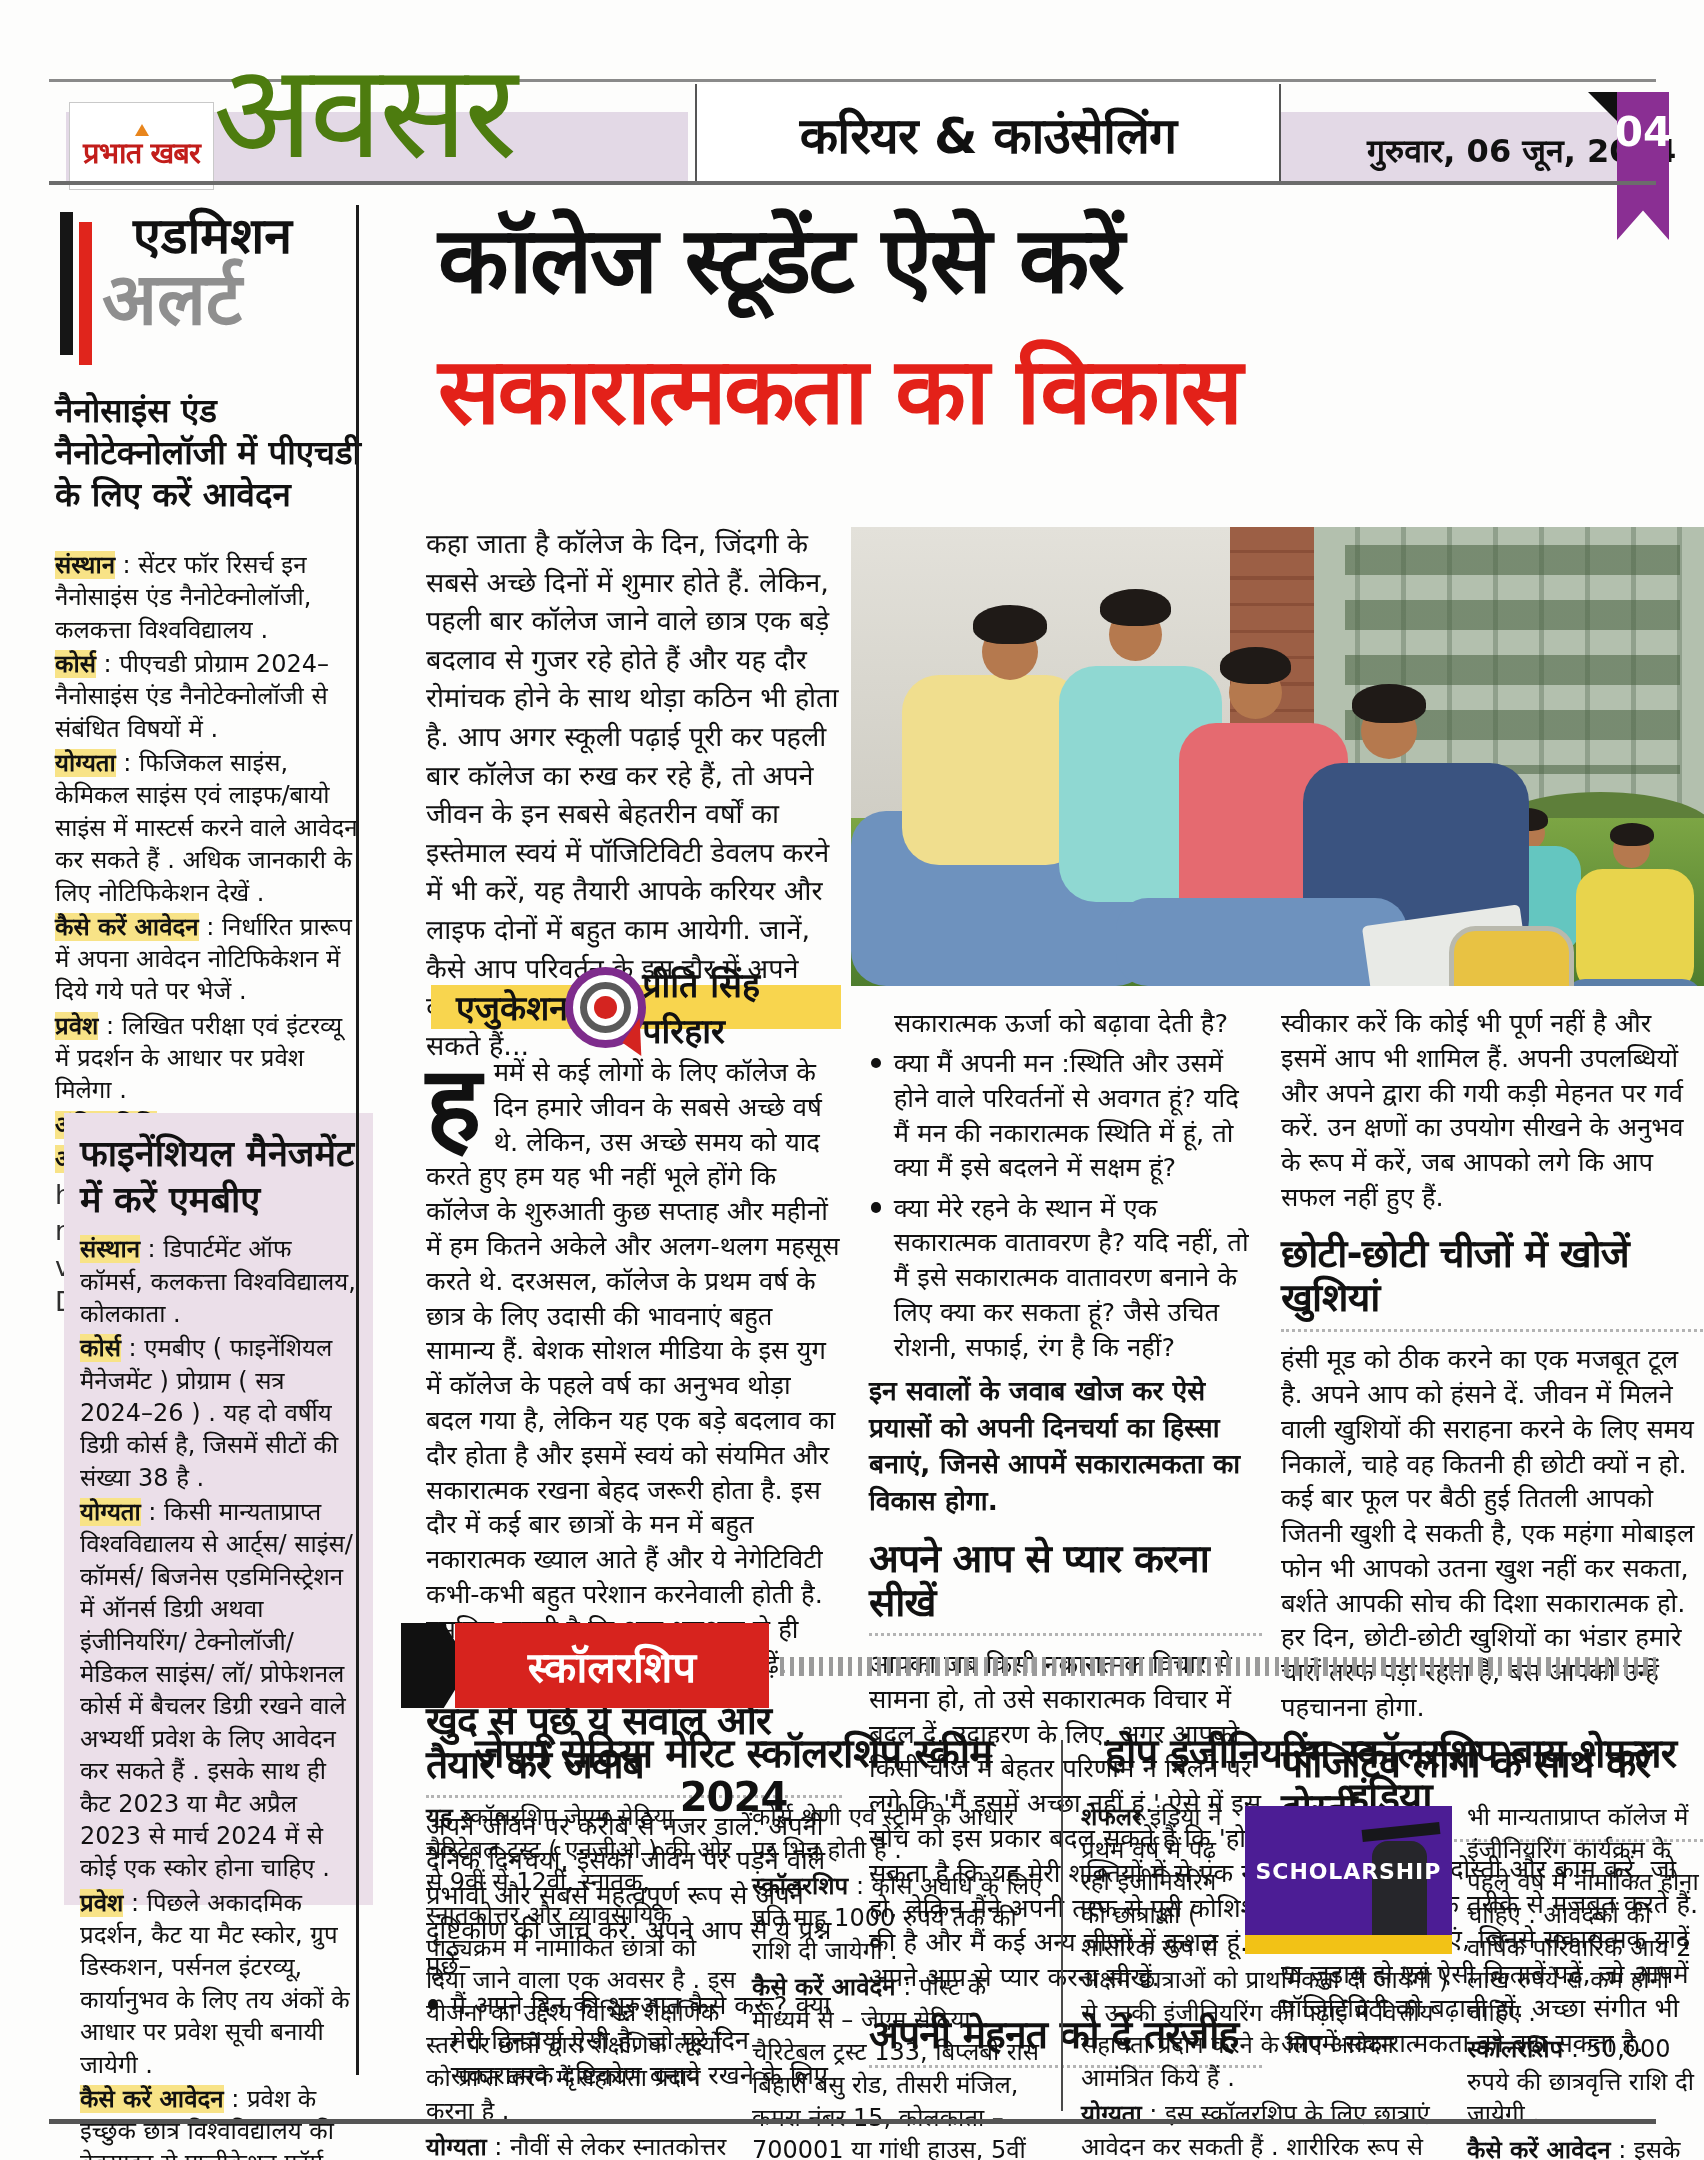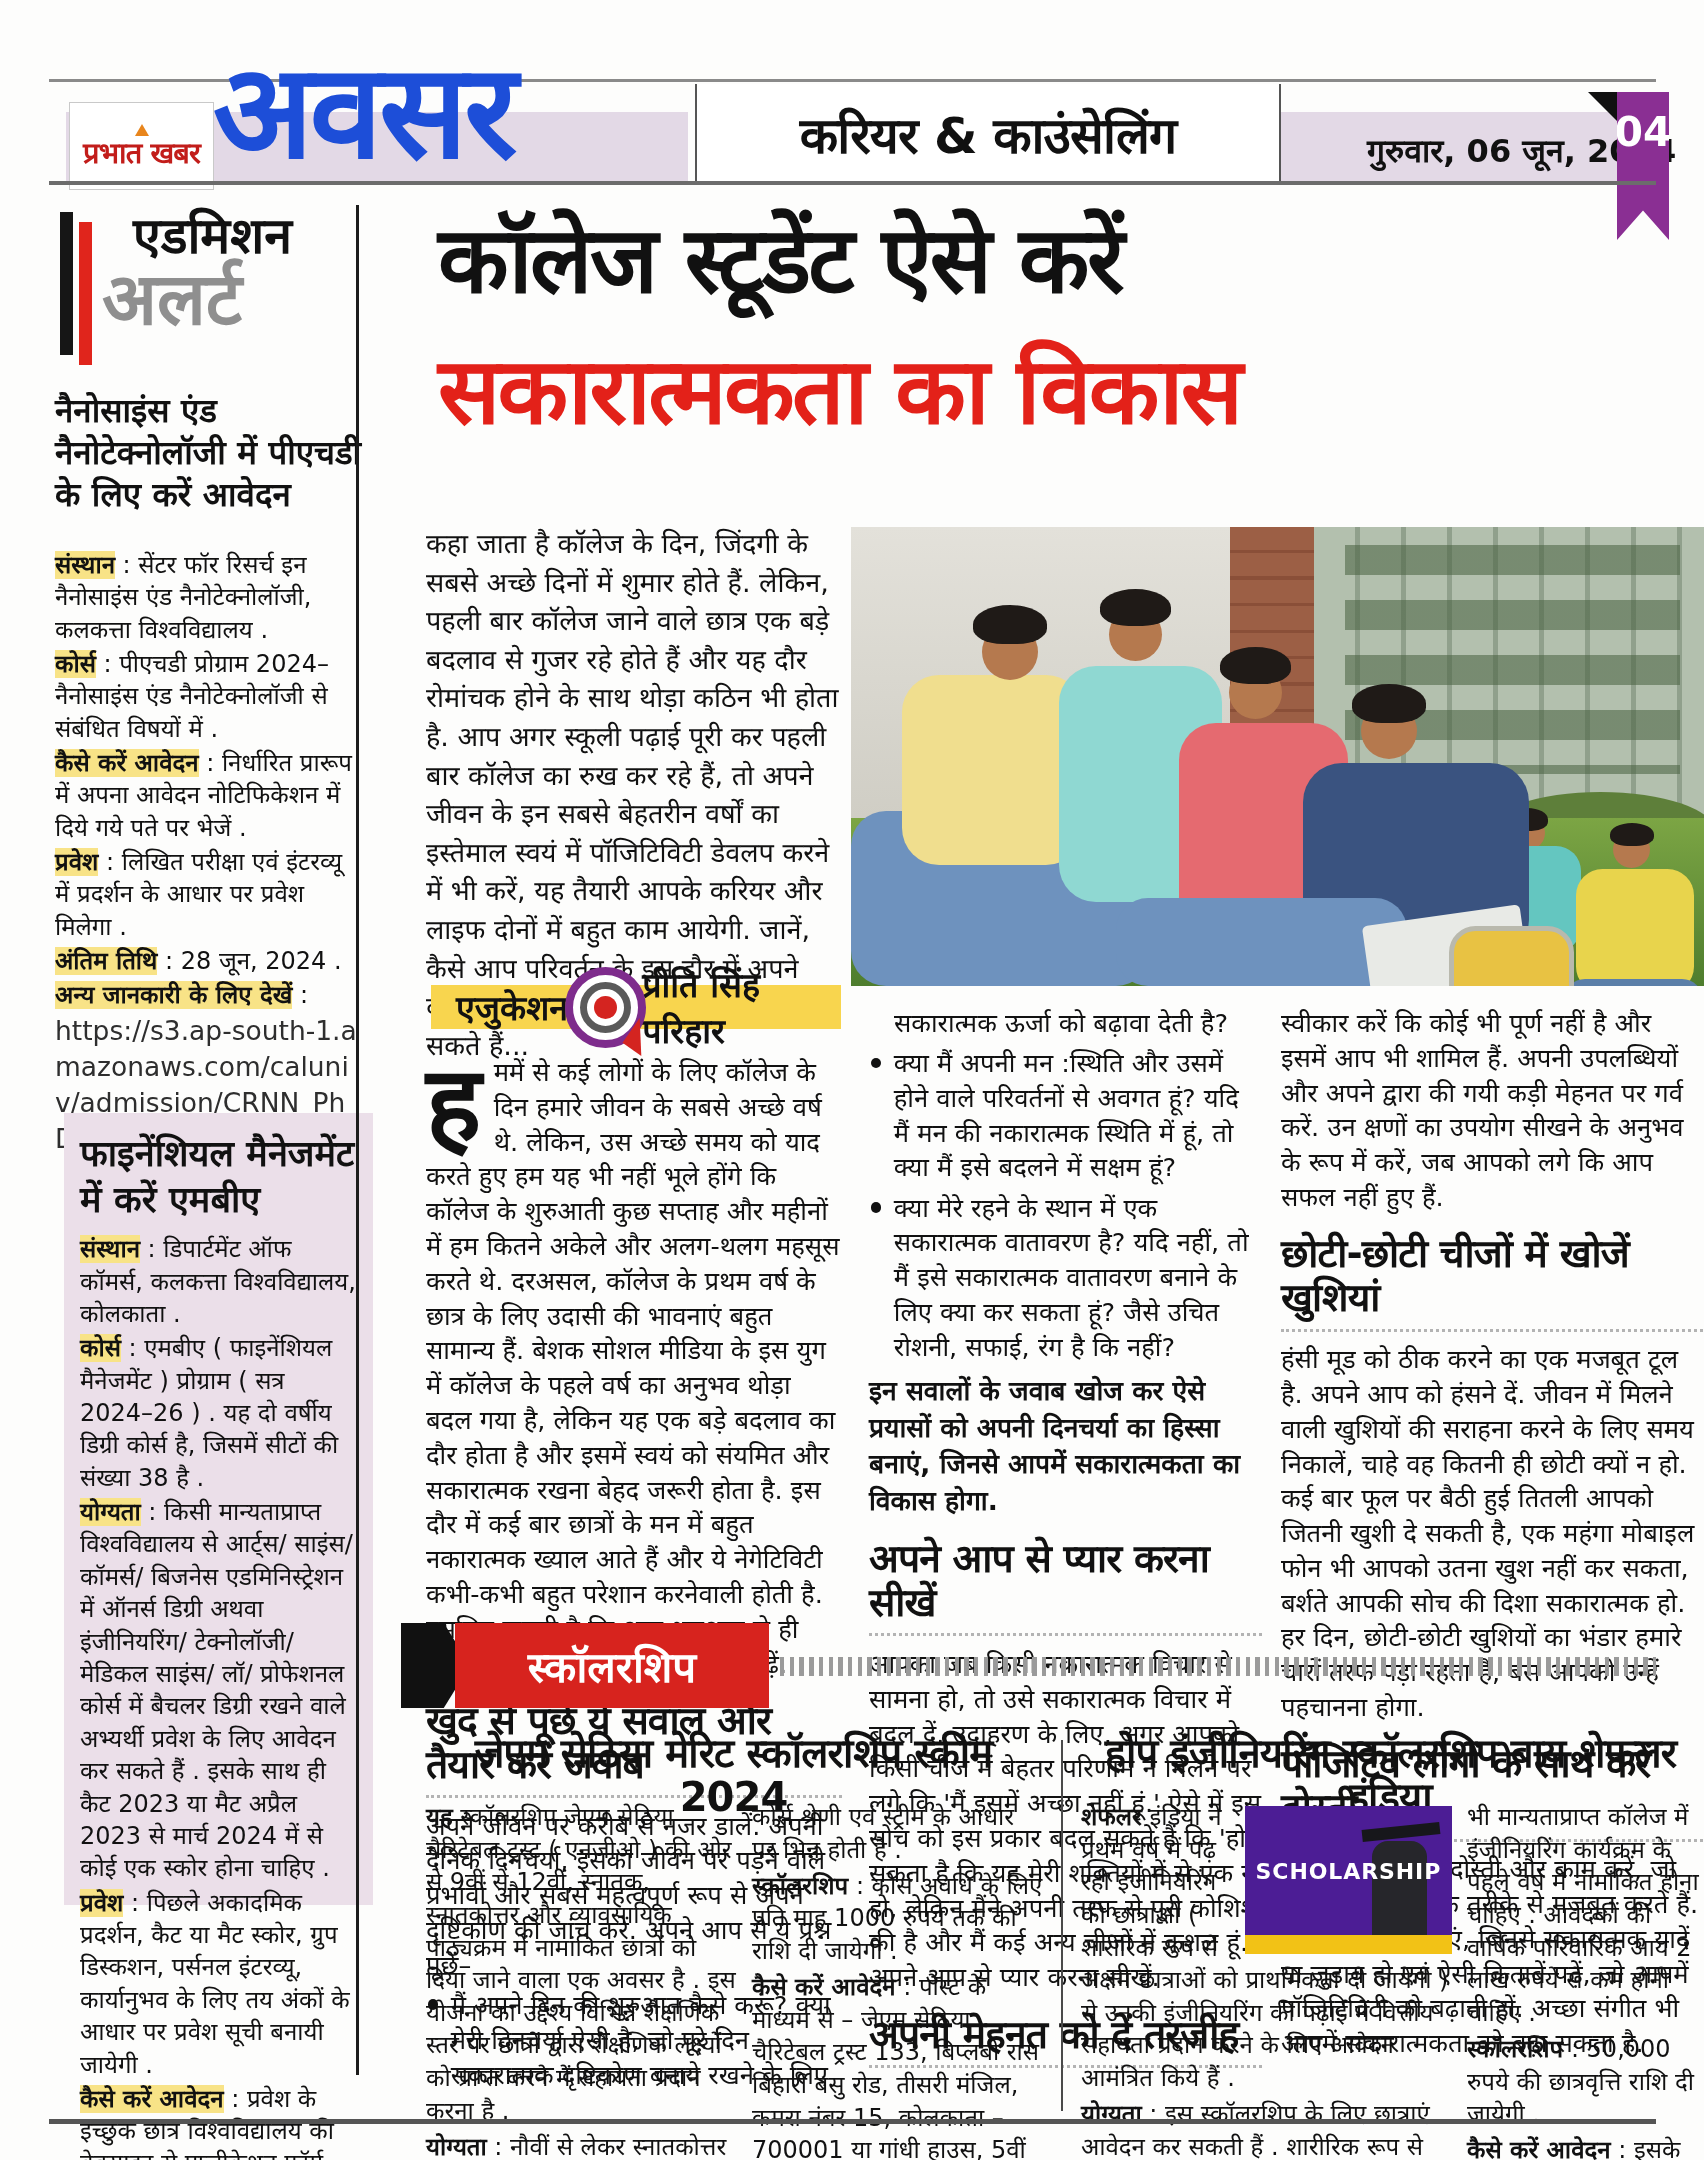--- a/index.html
+++ b/index.html
@@ -5,21 +5,21 @@
   html,body{margin:0;padding:0;}
   body{width:1704px;height:2161px;background:#fdfdfc;position:relative;
        font-family:"DejaVu Sans","Liberation Sans",sans-serif;color:#111;}
   .abs{position:absolute;}
   
   .rule{background:#8a8a8a;}
   .mast-band{background:#e3d9e6;}
   .logo-box{background:#fff;border:0.9px solid #c9c9c9;display:flex;align-items:center;justify-content:center;flex-direction:column;}
   .logo-text{color:#c21d1a;font-weight:bold;font-size:29px;line-height:1;letter-spacing:-0.9px;}
   .logo-flame{width:0;height:0;border-left:7px solid transparent;border-right:7px solid transparent;border-bottom:12.4px solid #e8851c;margin-bottom:2.6px;}
-  .awsar{font-size:131px;font-weight:bold;color:#1d4ed8;line-height:1;letter-spacing:-3.5px;}
+  .awsar{font-size:131px;font-weight:normal;color:#4d7c0f;line-height:1;letter-spacing:-3.5px;}
   .center-panel{background:#fff;border-left:2.6px solid #555;border-right:2.6px solid #555;display:flex;align-items:center;justify-content:center;}
   .center-title{font-size:50px;font-weight:bold;letter-spacing:-0.9px;}
   .date-text{font-size:32px;font-weight:bold;}
   .ribbon{background:#8a2f93;clip-path:polygon(0 0,100% 0,100% 100%,50% 80%,0 100%);display:flex;justify-content:center;}
   .ribbon-num{color:#fff;font-weight:bold;font-size:41px;margin-top:16px;}
   .ribbon-notch{width:0;height:0;border-top:30px solid #111;border-left:30px solid transparent;}
   
   .bar{width:13.2px;height:143px;}
   .kick1{font-size:50px;font-weight:bold;line-height:1.05;margin-left:31px;}
   .kick2{font-size:72px;font-weight:bold;color:#8f8f8f;line-height:1.0;}
@@ -106,20 +106,21 @@
 <div class="abs" style="left:102px;top:210px">
   <div class="kick1">एडमिशन</div>
   <div class="kick2">अलर्ट</div>
 </div>
 
 <div class="abs sb-head" style="left:55px;top:390px;width:307px">नैनोसाइंस एंड नैनोटेक्नोलॉजी में पीएचडी के लिए करें आवेदन</div>
 
 <div class="abs sb-body" style="left:55px;top:549px;width:309px">
   <p><span class="hl">संस्थान</span><span> : </span><span>सेंटर फॉर रिसर्च इन नैनोसाइंस एंड नैनोटेक्नोलॉजी, कलकत्ता विश्वविद्यालय .</span></p>
   <p><span class="hl">कोर्स</span><span> : </span><span>पीएचडी प्रोग्राम 2024– नैनोसाइंस एंड नैनोटेक्नोलॉजी से संबंधित विषयों में .</span></p>
+  <p><span class="hl">योग्यता</span><span> : </span><span>फिजिकल साइंस, केमिकल साइंस एवं लाइफ/बायो साइंस में मास्टर्स करने वाले आवेदन कर सकते हैं . अधिक जानकारी के लिए नोटिफिकेशन देखें .</span></p>
   <p><span class="hl">कैसे करें आवेदन</span><span> : </span><span>निर्धारित प्रारूप में अपना आवेदन नोटिफिकेशन में दिये गये पते पर भेजें .</span></p>
   <p><span class="hl">प्रवेश</span><span> : </span><span>लिखित परीक्षा एवं इंटरव्यू में प्रदर्शन के आधार पर प्रवेश मिलेगा .</span></p>
   <p><span class="hl">अंतिम तिथि</span><span> : </span><span>28 जून, 2024 .</span></p>
   <p><span class="hl">अन्य जानकारी के लिए देखें</span><span> : </span></p>
   <p class="url">https://s3.ap-south-1.amazonaws.com/caluniv/admission/CRNN_PhD_RET_2024.pdf</p>
 </div>
 
 <div class="abs box2" style="left:64px;top:1113px;width:309px;height:792px">
   <div class="sb-head">फाइनेंशियल मैनेजमेंट में करें एमबीए</div>
   <div class="sb-body">

